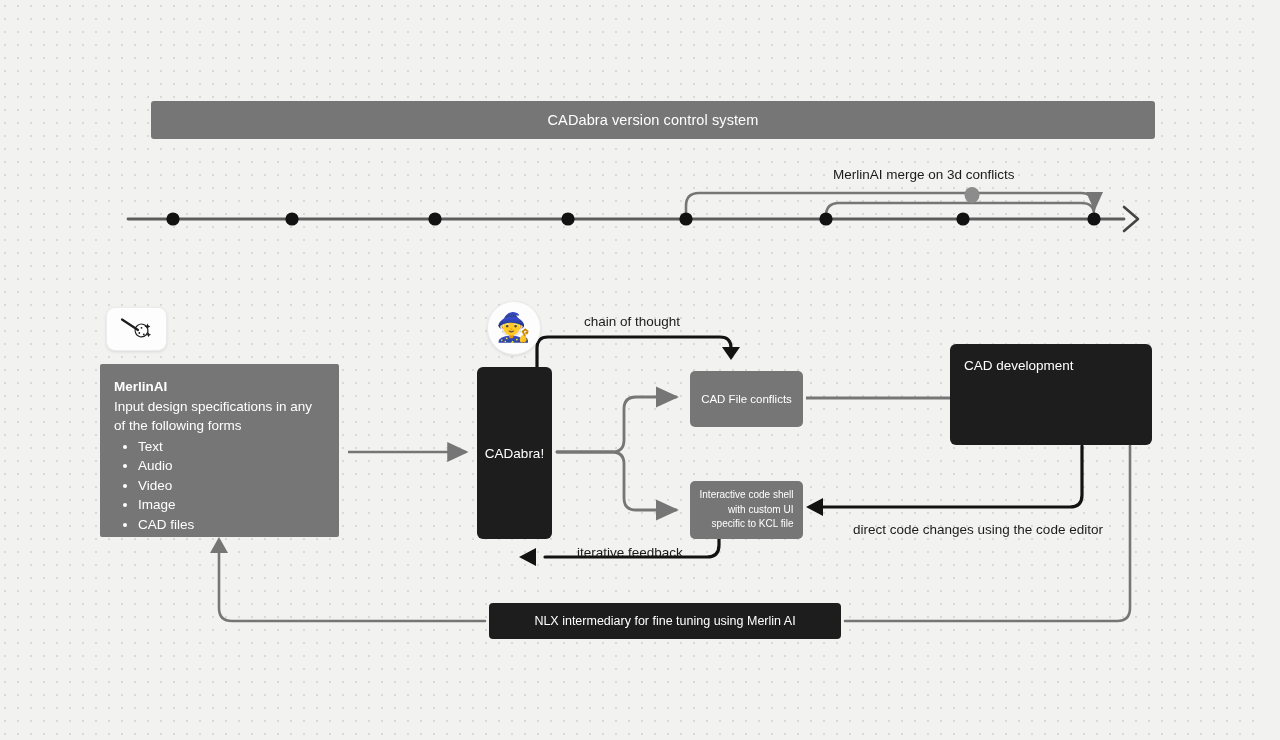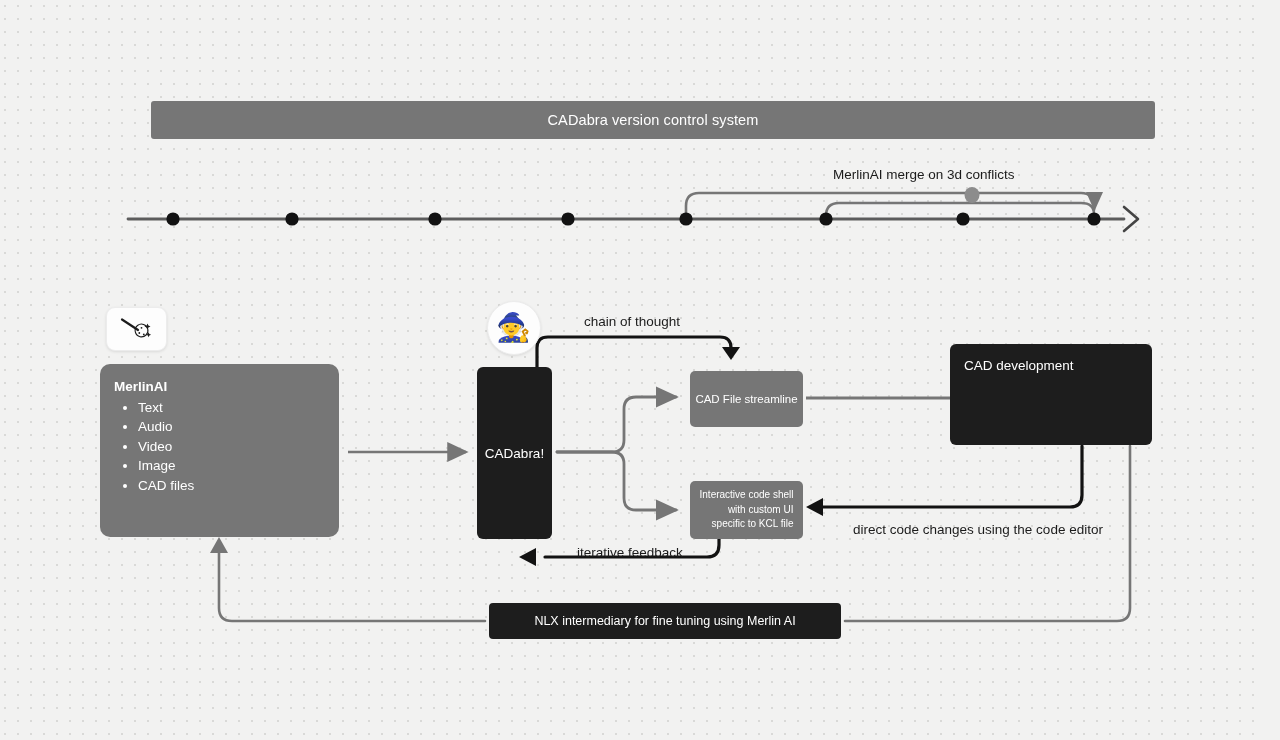--- a/index.html
+++ b/index.html
@@ -83,21 +83,21 @@
     line-height: 1;
   }
 
   
   #merlin-box {
     left: 100px;
     top: 364px;
     width: 239px;
     height: 173px;
     background: #767676;
-    border-radius: 10px;
+    border-radius: 2px;
     color: #ffffff;
     padding: 13px 14px 10px 14px;
     font-size: 13.5px;
     line-height: 1.45;
   }
   #merlin-box .hdr { font-weight: bold; }
   #merlin-box ul {
     margin: 1px 0 0 0;
     padding-left: 24px;
     list-style: disc;
@@ -272,32 +272,33 @@
       <path d="M28.6,16.2 l.75,1.75 l1.75,.75 l-1.75,.75 l-.75,1.75 l-.75,-1.75 l-1.75,-.75 l1.75,-.75 z" fill="#1b1b1b"></path>
     </svg>
   </div>
 
   <div class="node icon-badge" id="hat-badge">
     <span>🧙</span>
   </div>
 
   <div class="node" id="merlin-box">
     <div class="hdr">MerlinAI</div>
+    <div>Input design specifications in any of the following forms</div>
     <ul>
       <li>Text</li>
       <li>Audio</li>
       <li>Video</li>
       <li>Image</li>
       <li>CAD files</li>
     </ul>
   </div>
 
   <div class="node" id="cadabra-box">CADabra!</div>
 
-  <div class="node" id="visualiser-box">CAD File streamline</div>
+  <div class="node" id="visualiser-box">CAD File conflicts</div>
 
   <div class="node" id="shell-box">
     <span>
       <span>Interactive code shell</span><br>
       <span>with custom UI</span><br>
       <span>specific to KCL file</span>
     </span>
   </div>
 
   <div class="node" id="caddev-box">

